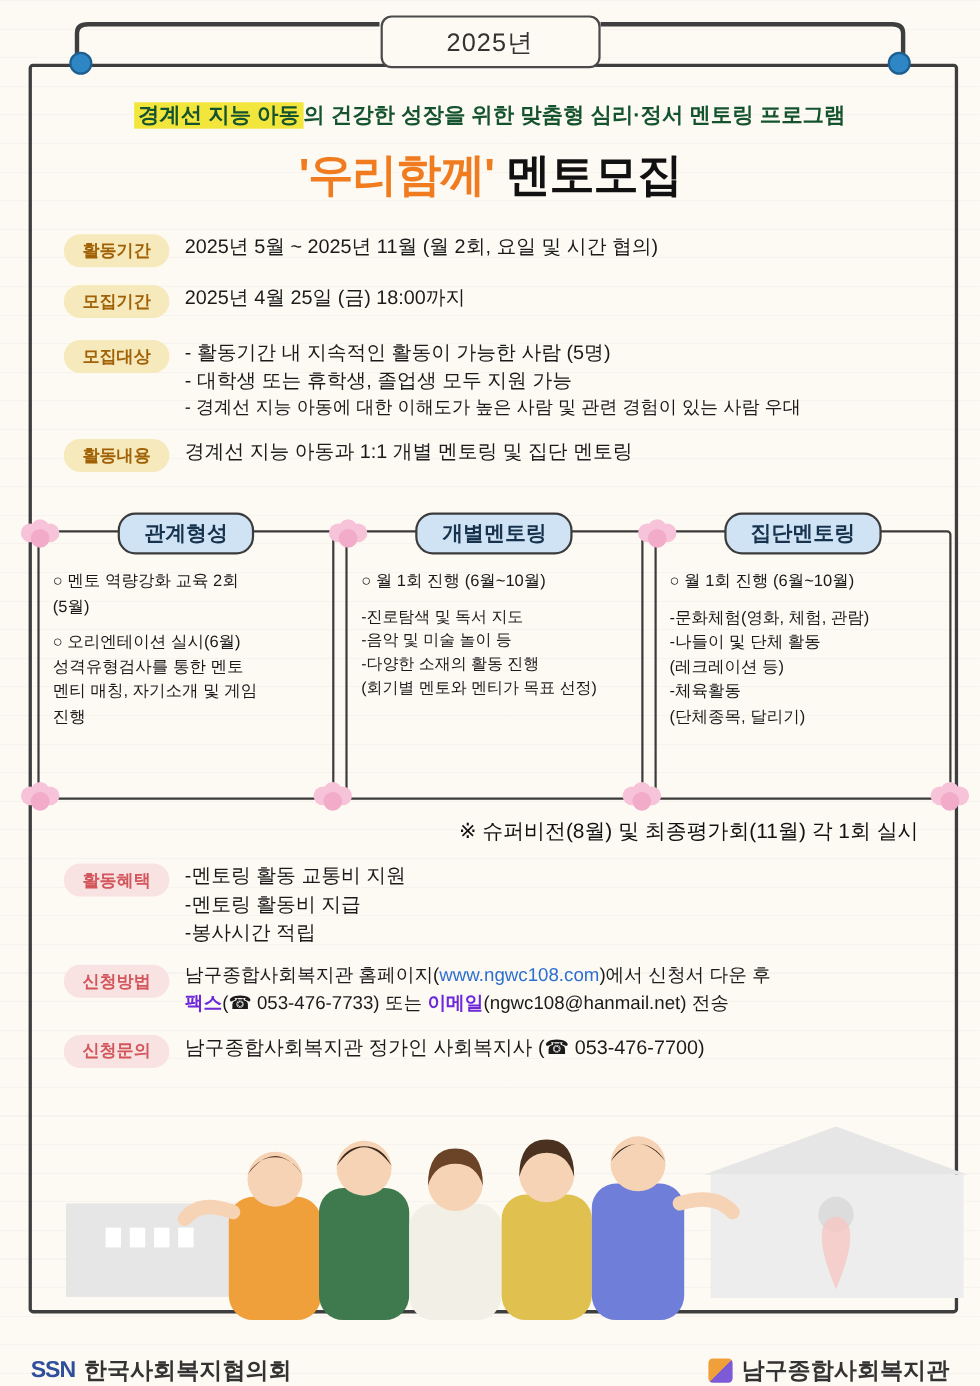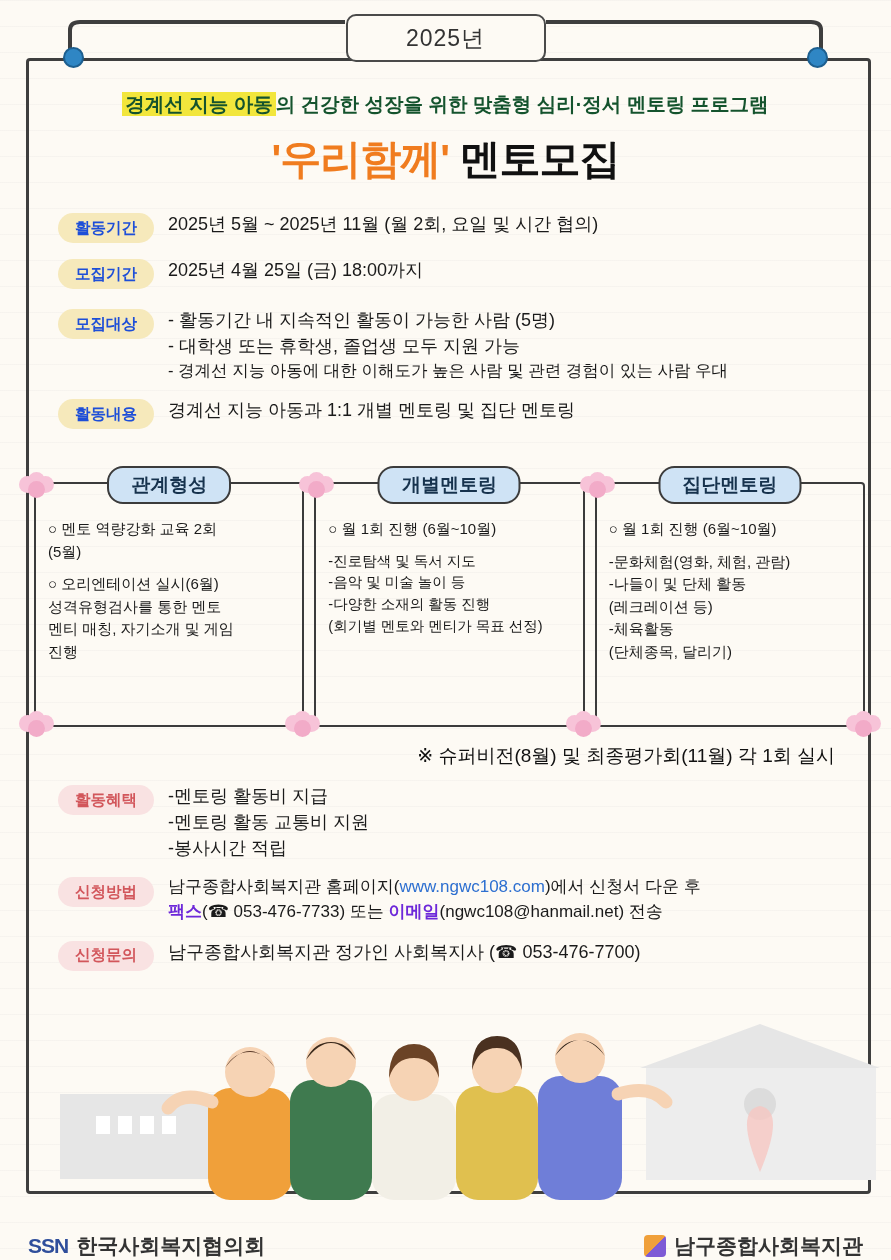--- a/index.html
+++ b/index.html
@@ -40,21 +40,21 @@
   .title{
     text-align:center;margin-top:14px;font-size:41px;font-weight:bold;color:#111;letter-spacing:-1px;
   }
   .title .accent{color:#f07c1f;}
 
   .rows{margin:24px 0 0 32px;}
   .row{display:flex;align-items:flex-start;margin-bottom:14px;}
   .tag{
     flex:0 0 auto;width:96px;height:30px;border-radius:15px;background:#f6e9bb;
     display:flex;align-items:center;justify-content:center;
-    font-size:15.5px;font-weight:bold;color:#1d4ed8;margin-right:14px;margin-top:2px;
+    font-size:15.5px;font-weight:bold;color:#a16207;margin-right:14px;margin-top:2px;
   }
   .tag.pink{background:#f9e2e2;color:#d2565b;}
   .row-body{font-size:18px;color:#1a1a1a;line-height:1.45;}
   .row-body .line{white-space:nowrap;}
   .row-body .small{font-size:16.5px;}
 
   
   .boxes{position:relative;margin:16px 0 0 8px;display:flex;gap:10px;}
   .box{
     position:relative;width:268px;border:2.5px solid #3b3b3b;border-radius:4px;
@@ -281,22 +281,22 @@
 
   </div>
 
   <div class="note">※ 슈퍼비전(8월) 및 최종평가회(11월) 각 1회 실시</div>
 
   <div class="bottom-rows">
 
     <div class="row">
       <div class="tag pink">활동혜택</div>
       <div class="row-body">
+        <div class="line">-멘토링 활동 교통비 지원</div>
         <div class="line">-멘토링 활동비 지급</div>
-        <div class="line">-멘토링 활동 교통비 지원</div>
         <div class="line">-봉사시간 적립</div>
       </div>
     </div>
 
     <div class="row">
       <div class="tag pink">신청방법</div>
       <div class="row-body small">
         <div class="line" style="font-size:17px">
           <span>남구종합사회복지관 홈페이지(</span><span class="link-blue">www.ngwc108.com</span><span>)에서 신청서 다운 후</span>
         </div>

